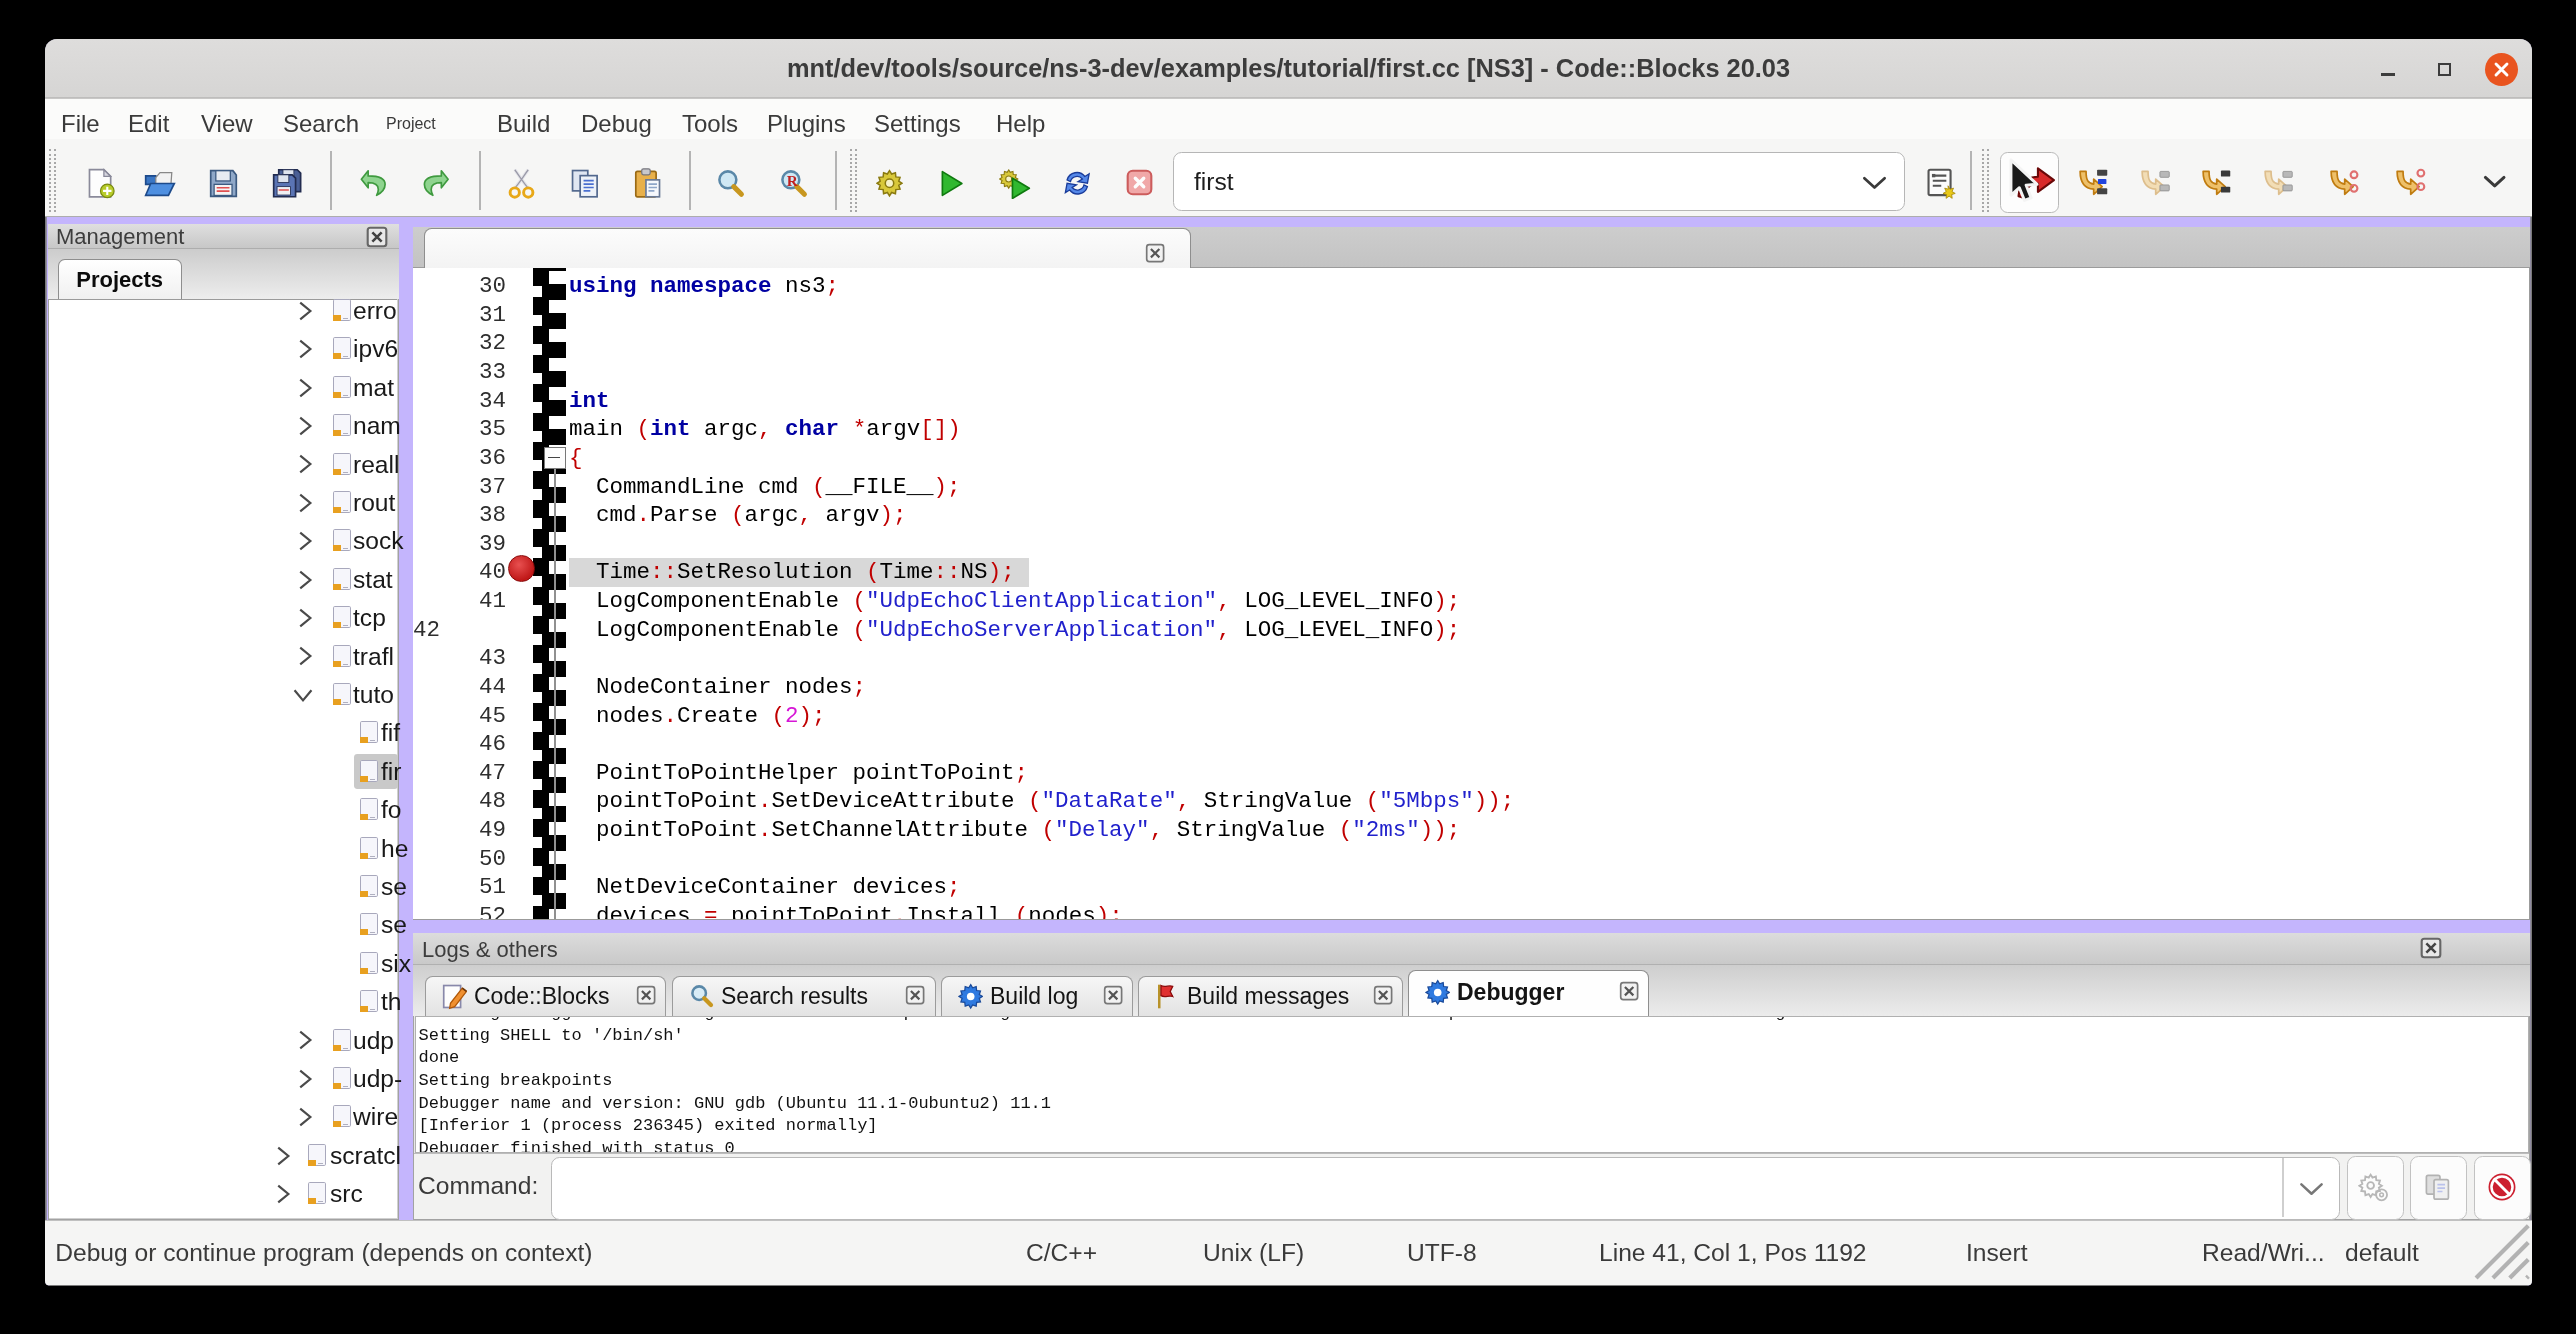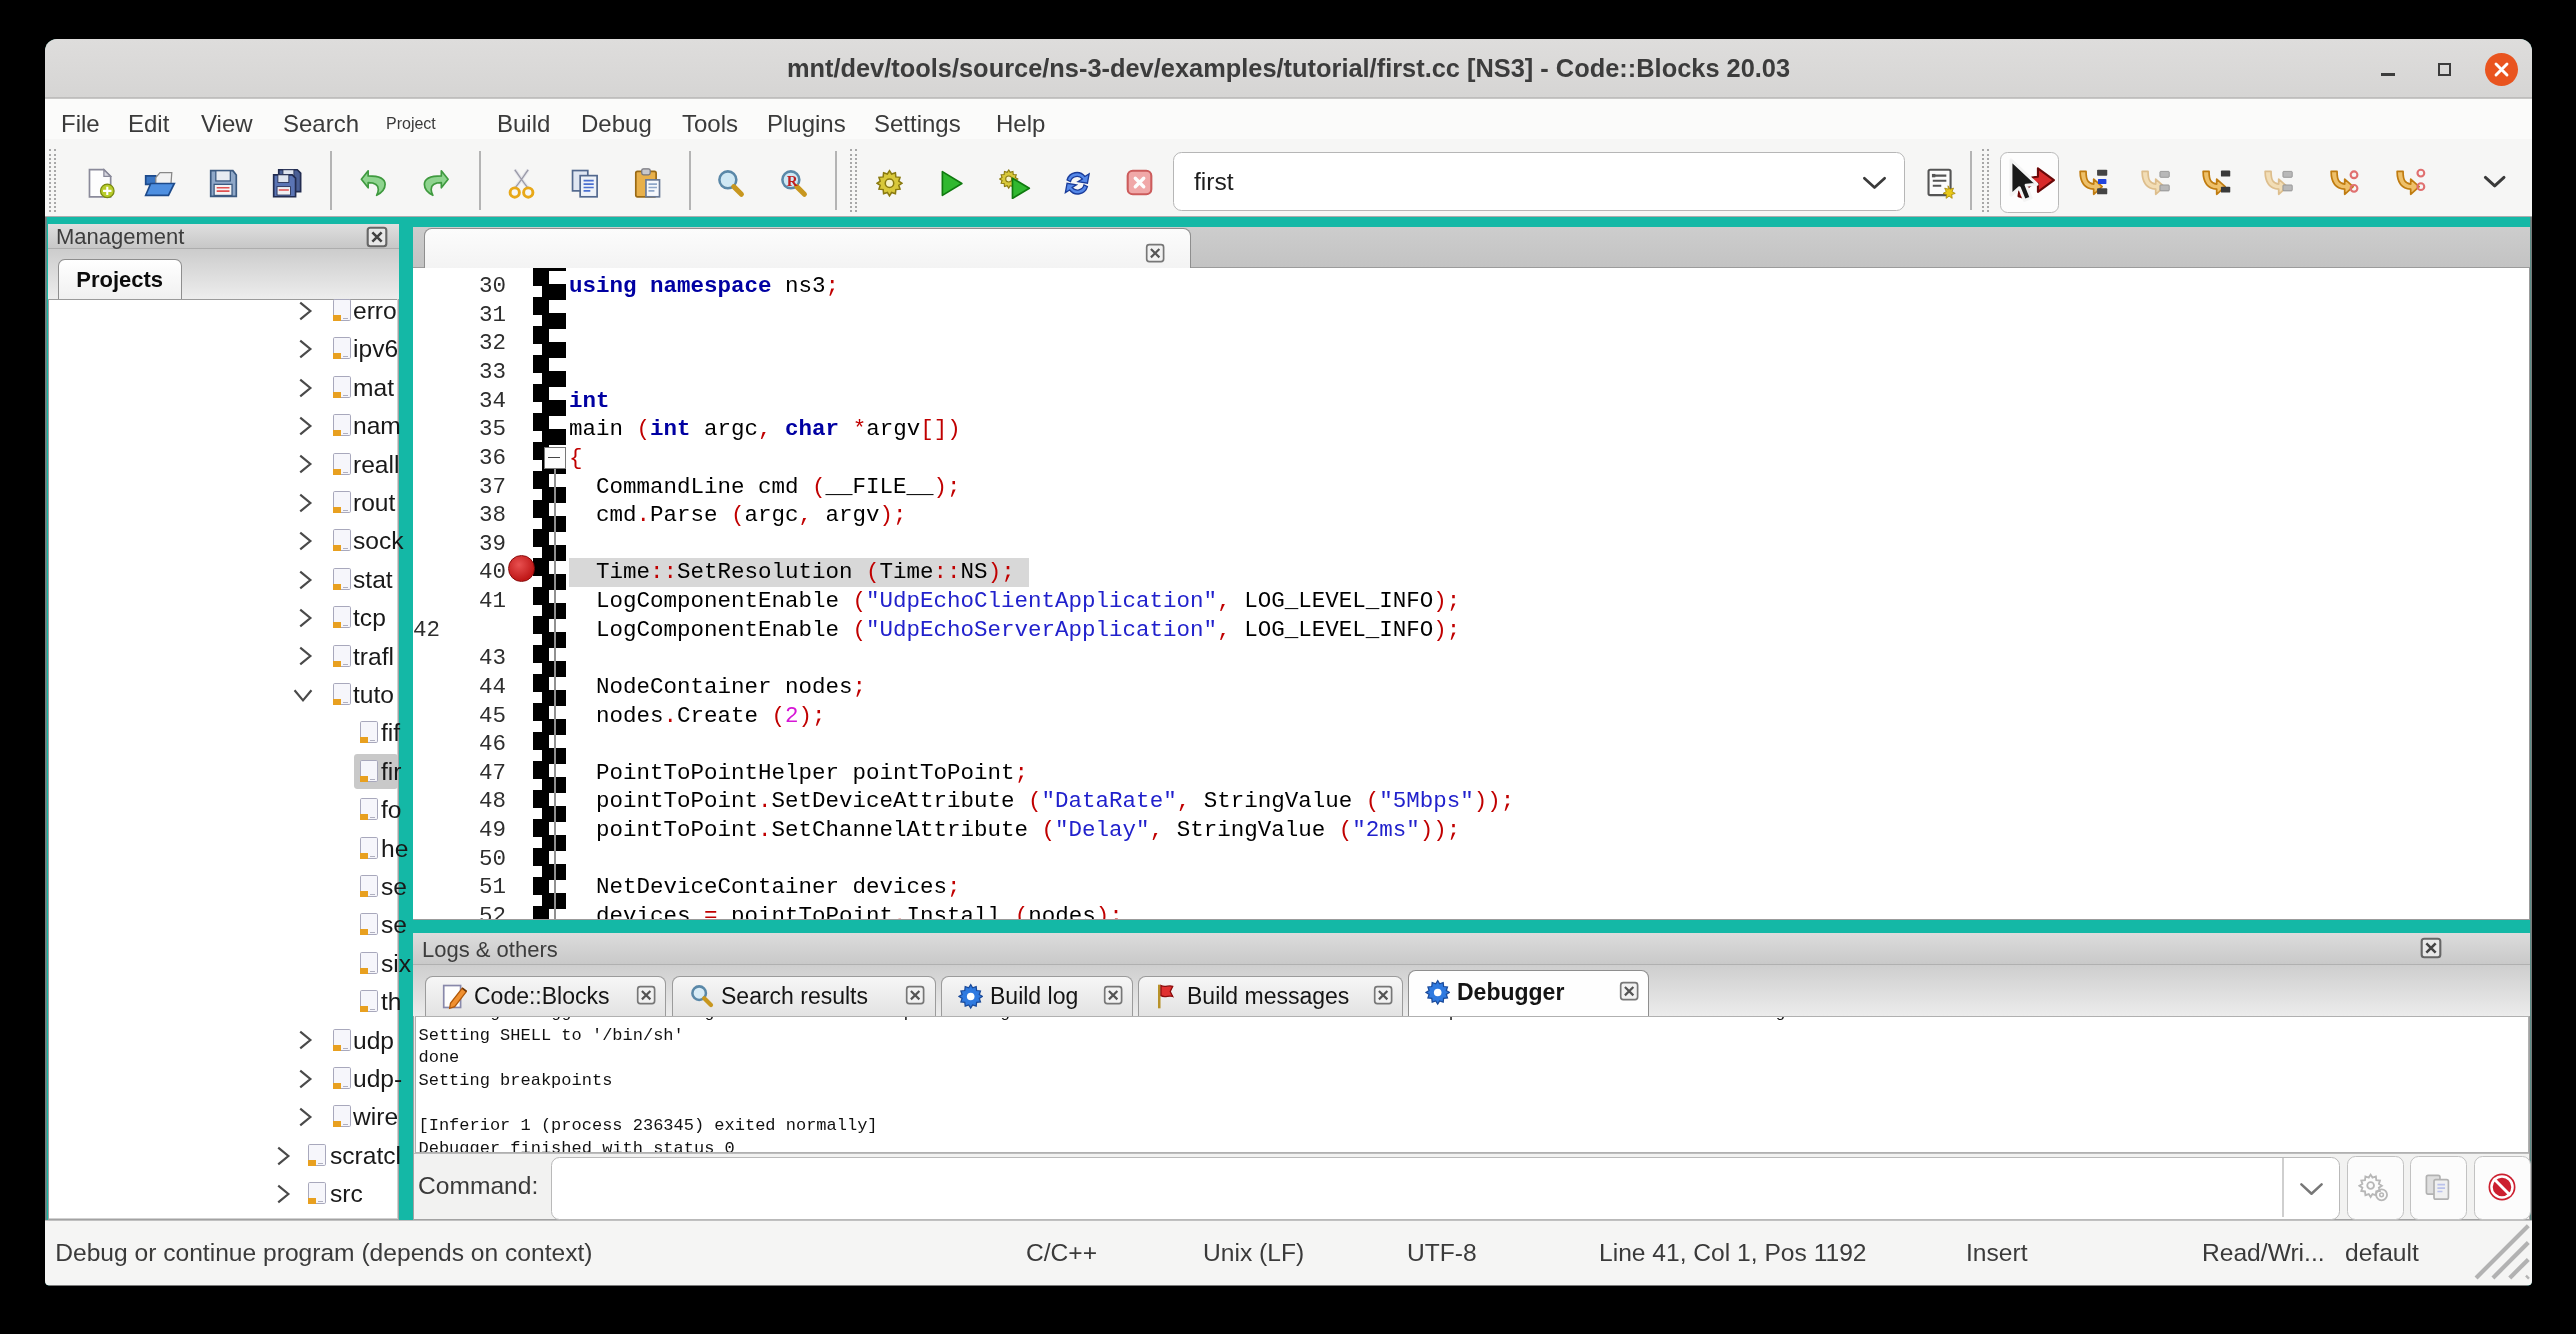--- a/index.html
+++ b/index.html
@@ -4,21 +4,21 @@
 html,body{width:2576px;height:1335px;background:#000;overflow:hidden}
 body{font-family:"Liberation Sans",sans-serif}
 .a{position:absolute}
 .mono{font-family:"Liberation Mono",monospace}
 .grip{width:6.8px;border-left:2.5px dotted #a8a8a8;border-right:2.5px dotted #a8a8a8}
 .sep{width:1.7px;background:#b4b4b4}
 .cl{white-space:pre;font-family:"Liberation Mono",monospace;font-size:22.5px;line-height:29px;color:#000}
 .k{color:#0000a2;font-weight:bold}.p{color:#c00000}.s{color:#2121cc}.n{color:#d616d6}
 .logl{white-space:pre;font-family:"Liberation Mono",monospace;font-size:17px;line-height:22.5px;color:#111;letter-spacing:0px}
 </style></head><body>
-<div class="a" style="left:45px;top:39px;width:2487px;height:1247px;background:#14b8a6;box-shadow:inset 0 0 0 1.7px #7a7a7a;border-radius:12px 12px 5.1px 5.1px;overflow:hidden">
+<div class="a" style="left:45px;top:39px;width:2487px;height:1247px;background:#c4b5fd;box-shadow:inset 0 0 0 1.7px #7a7a7a;border-radius:12px 12px 5.1px 5.1px;overflow:hidden">
 <div class="a" style="left:0;top:0;width:2487px;height:59px;background:linear-gradient(#dedddc,#d6d5d4);border-bottom:0.8px solid #bebdbc"></div>
 <div class="a" style="left:0;top:0;width:2487px;height:59px;color:#3c3c3c;font-size:25.4px;font-weight:bold;text-align:center;line-height:58px;white-space:nowrap">mnt/dev/tools/source/ns-3-dev/examples/tutorial/first.cc [NS3] - Code::Blocks 20.03</div>
 <div class="a" style="left:2336px;top:34px;width:14.4px;height:2.5px;background:#3c3c3c"></div>
 <div class="a" style="left:2393px;top:24px;width:12.7px;height:12.7px;border:2.1px solid #3c3c3c;background:transparent"></div>
 <div class="a" style="left:2440px;top:14.4px;width:33px;height:33px;border-radius:50%;background:#e9541f"><svg width="33" height="33" viewBox="0 0 39 39">
         <path d="M13 13 l13 13 M26 13 l-13 13" stroke="#fff" stroke-width="3.4" stroke-linecap="round"></path>
       </svg></div>
 <div class="a" style="left:0;top:59px;width:2487px;height:41px;background:#fbfbfa;border-top:0.8px solid #c8c7c6"></div>
 <div class="a" style="left:16px;top:68px;font-size:24px;color:#3a3a3a;line-height:34px">File</div>
 <div class="a" style="left:83px;top:68px;font-size:24px;color:#3a3a3a;line-height:34px">Edit</div>
@@ -529,20 +529,21 @@
 <div class="a" style="left:1412px;top:935px;font-size:23px;font-weight:bold;color:#141414;line-height:36px;white-space:nowrap">Debugger</div>
 <div class="a" style="left:1574px;top:942px;width:20.3px;height:20.3px"><svg width="20.3" height="20.3" viewBox="0 0 24 24">
         <rect x="2" y="2" width="20" height="20" rx="3" fill="#f2f2f2" stroke="#777" stroke-width="2"></rect>
         <path d="M7 7 l10 10 M17 7 l-10 10" stroke="#555" stroke-width="2.6"></path>
       </svg></div>
 <div class="a" style="left:370px;top:977px;width:2114px;height:137px;background:#fff;border:0.8px solid #b0b0b0;overflow:hidden">
 <div class="a logl" style="left:2.5px;top:-15.2px">Starting debugger: /usr/bin/gdb -nx -fullname -quiet  -args /mnt/dev/tools/source/ns-3-dev/build/examples/tutorial/ns3-dev-first-debug</div>
 <div class="a logl" style="left:2.5px;top:7.5px">Setting SHELL to '/bin/sh'</div>
 <div class="a logl" style="left:2.5px;top:30px">done</div>
 <div class="a logl" style="left:2.5px;top:53px">Setting breakpoints</div>
+<div class="a logl" style="left:2.5px;top:76px">Debugger name and version: GNU gdb (Ubuntu 11.1-0ubuntu2) 11.1</div>
 <div class="a logl" style="left:2.5px;top:98px">[Inferior 1 (process 236345) exited normally]</div>
 <div class="a logl" style="left:2.5px;top:121px">Debugger finished with status 0</div>
 </div>
 <div class="a" style="left:369px;top:1114px;width:2115px;height:66px;background:#f2f2f1;border-top:0.8px solid #bcbcbc"></div>
 <div class="a" style="left:373px;top:1123px;font-size:24.6px;color:#3a3a3a;line-height:47px">Command:</div>
 <div class="a" style="left:506px;top:1118px;width:1789px;height:63px;background:#fff;border:1.7px solid #b9b9b9;border-radius:8.5px"></div>
 <div class="a" style="left:2237px;top:1119px;width:1.7px;height:59px;background:#cfcfcf"></div>
 <div class="a" style="left:2253px;top:1142px;width:27px;height:17px"><svg width="27" height="17" viewBox="0 0 32 20">
         <path d="M4 4 l12 11 L28 4" fill="none" stroke="#777" stroke-width="3" stroke-linecap="round" stroke-linejoin="round"></path>
       </svg></div>

